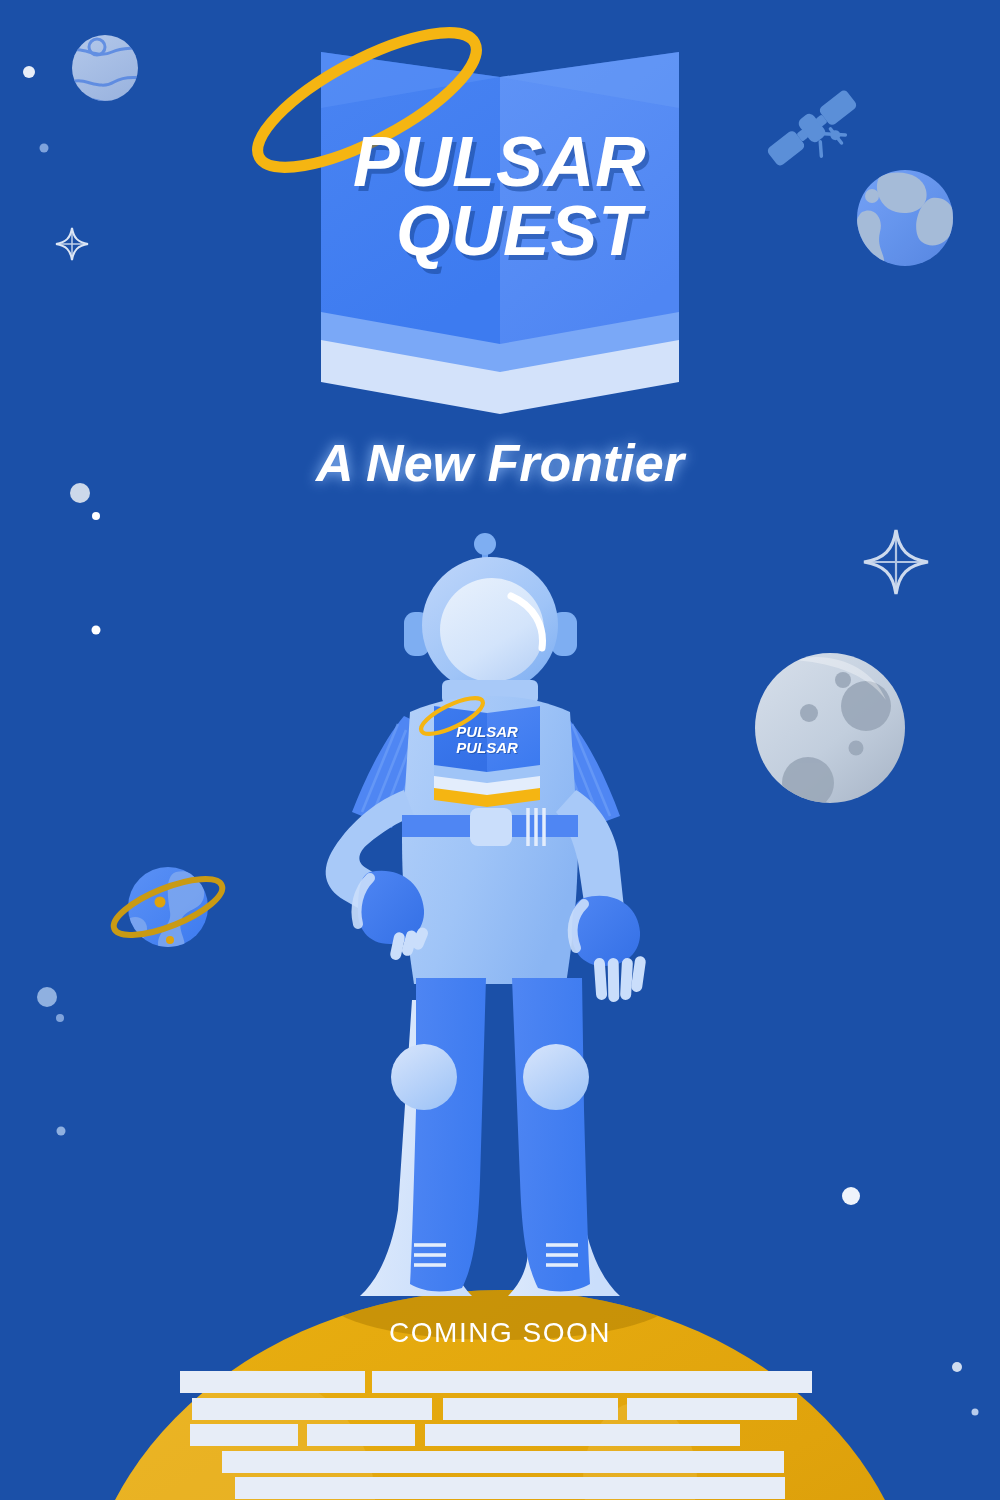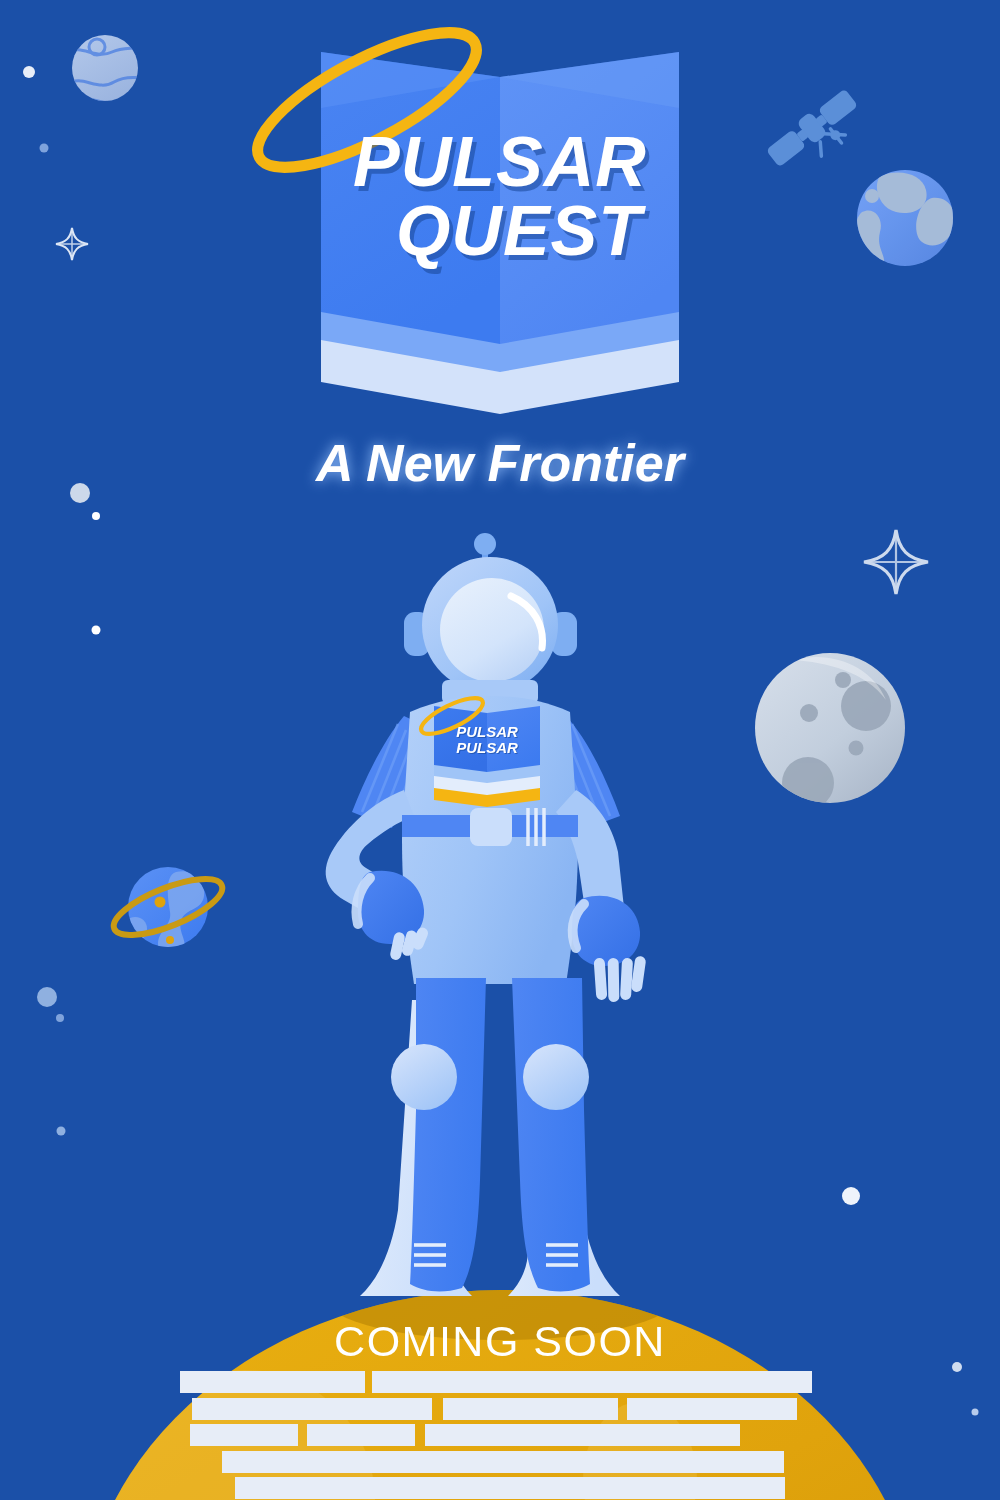--- a/index.html
+++ b/index.html
@@ -69,21 +69,21 @@
     z-index:30;
   }
   #badge-text .b2 { display:block; }
 
   
   #coming-soon {
     position:absolute;
     left:0; top:1317px;
     width:1000px;
     text-align:center;
-    font-size:43px;
+    font-size:28px;
     font-weight:normal;
     color:#ffffff;
     letter-spacing:1.5px;
     z-index:40;
   }
 </style>
 </head>
 <body>
 
 <div id="poster">

